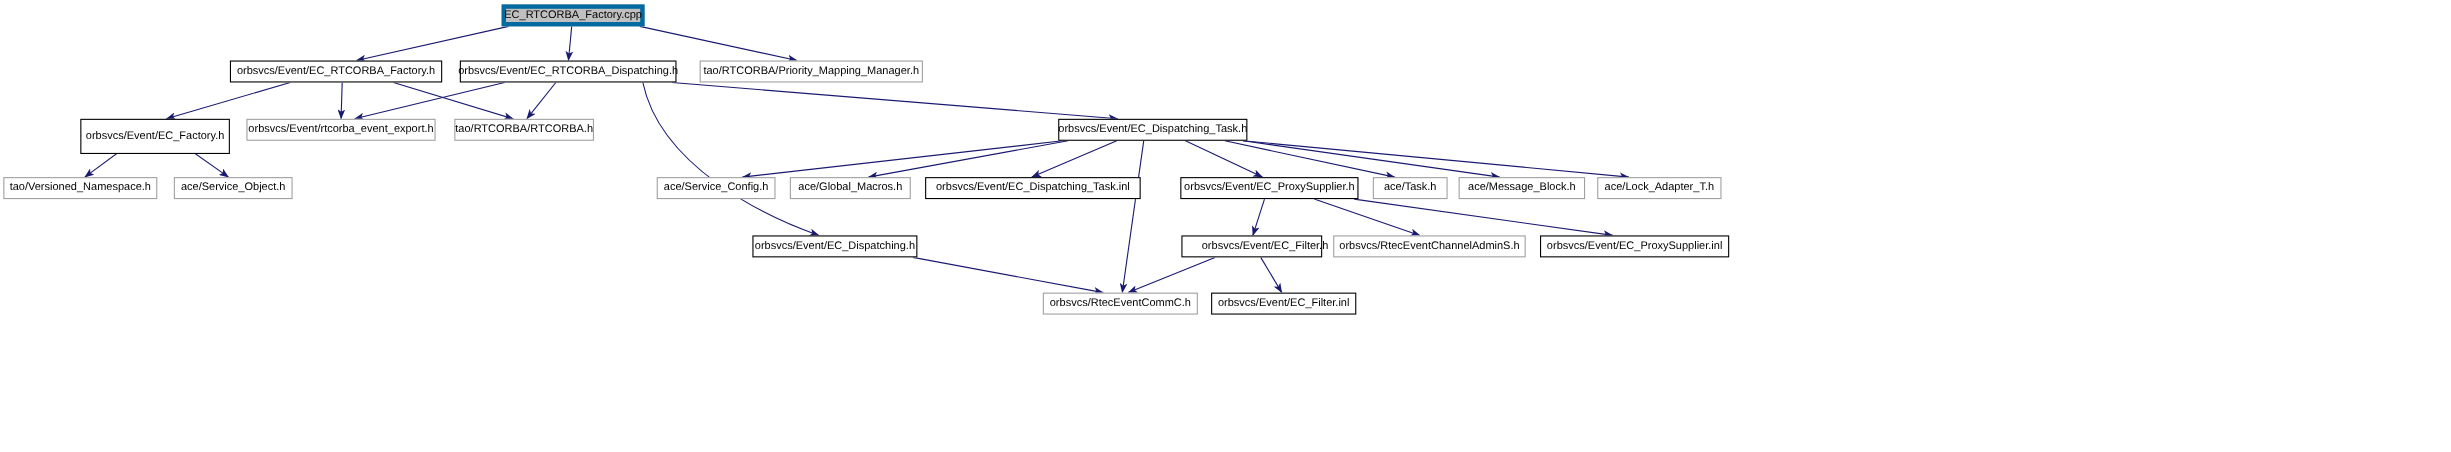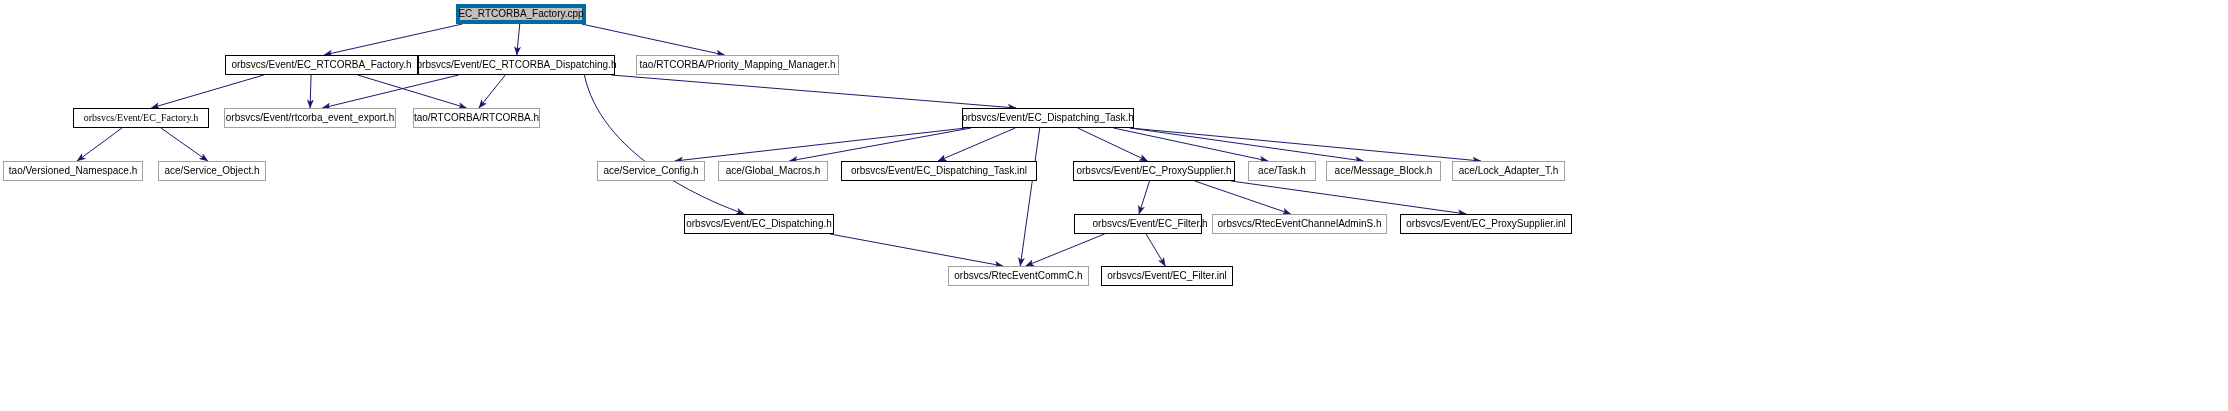--- a/index.html
+++ b/index.html
@@ -84,30 +84,30 @@
       <path d="M1194.74,181 L1290.77,214" stroke="#191970" stroke-width="1" fill="none" marker-end="url(#arrowhead)"></path>
       <path d="M1231,181 L1466.08,214" stroke="#191970" stroke-width="1" fill="none" marker-end="url(#arrowhead)"></path>
       <path d="M830,234 L1002.93,266" stroke="#191970" stroke-width="1" fill="none" marker-end="url(#arrowhead)"></path>
       <path d="M1104.54,234 L1025.67,266" stroke="#191970" stroke-width="1" fill="none" marker-end="url(#arrowhead)"></path>
       <path d="M1146.12,234 L1165.26,266" stroke="#191970" stroke-width="1" fill="none" marker-end="url(#arrowhead)"></path>
     </svg>
   <div id="node-layer">
       <div class="node root" style="left: 456px; top: 4px; width: 130px; height: 20px; font-size: 10px;">
         <span class="node-label">EC_RTCORBA_Factory.cpp</span>
       </div>
-      <div class="node solid" style="left: 225px; top: 55px; width: 193px; height: 20px; font-size: 10px;">
+      <div class="node solid" style="left: 209px; top: 55px; width: 193px; height: 20px; font-size: 10px;">
         <span class="node-label">orbsvcs/Event/EC_RTCORBA_Factory.h</span>
       </div>
       <div class="node solid" style="left: 418px; top: 55px; width: 197px; height: 20px; font-size: 10px;">
         <span class="node-label">orbsvcs/Event/EC_RTCORBA_Dispatching.h</span>
       </div>
       <div class="node light" style="left: 636px; top: 55px; width: 203px; height: 20px; font-size: 10px;">
         <span class="node-label">tao/RTCORBA/Priority_Mapping_Manager.h</span>
       </div>
-      <div class="node solid" style="left: 73px; top: 108px; width: 136px; height: 20px; font-size: 10px; font-family: Liberation Serif, serif;">
+      <div class="node solid" style="left: 73px; top: 108px; width: 136px; height: 32px; font-size: 10px;">
         <span class="node-label">orbsvcs/Event/EC_Factory.h</span>
       </div>
       <div class="node light" style="left: 224px; top: 108px; width: 172px; height: 20px; font-size: 10px;">
         <span class="node-label">orbsvcs/Event/rtcorba_event_export.h</span>
       </div>
       <div class="node light" style="left: 413px; top: 108px; width: 127px; height: 20px; font-size: 10px;">
         <span class="node-label">tao/RTCORBA/RTCORBA.h</span>
       </div>
       <div class="node solid" style="left: 962px; top: 108px; width: 172px; height: 20px; font-size: 10px;">
         <span class="node-label">orbsvcs/Event/EC_Dispatching_Task.h</span>

